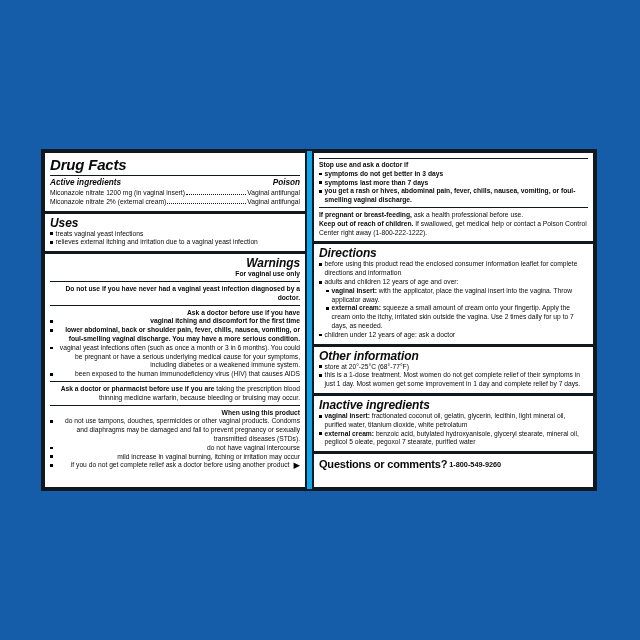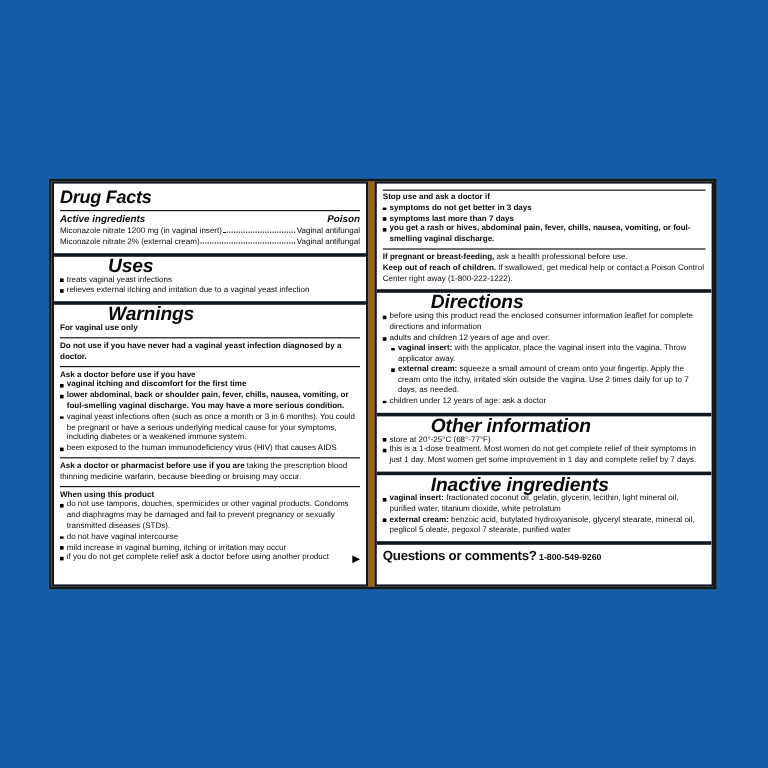--- a/index.html
+++ b/index.html
@@ -5,39 +5,39 @@
   html,body{margin:0;padding:0;}
   body{
     width:640px;height:640px;position:relative;overflow:hidden;
     background:#155da8;
     font-family:"Liberation Sans","DejaVu Sans",sans-serif;
     color:#0a0a0a;
     -webkit-font-smoothing:antialiased;
   }
   .panel{
     position:absolute;left:41px;top:149px;width:556px;height:342px;
-    background:#a16207;border:2px solid #101820;box-sizing:border-box;
+    background:#0ea5e9;border:2px solid #101820;box-sizing:border-box;
     display:flex;gap:5px;
   }
   .col{
     border:2px solid #101820;box-sizing:border-box;background:#fff;
     display:flex;flex-direction:column;overflow:hidden;
   }
   .col-left{width:264px;flex:none;}
   .col-right{flex:1;}
   .sec{padding:3px 5px 4px 5px;}
   .sec + .sec{border-top:3px solid #101820;}
-  .grow{flex:1;}
+  .grow{flex:1;text-align:right;}
   
   .dftitle{font-size:15px;font-weight:bold;font-style:italic;line-height:17px;letter-spacing:-0.2px;}
   .titlerule{border-top:1.5px solid #101820;margin:2px 0 2px 0;}
   .dftitle2{font-size:9.5px;line-height:12px;}
   .dftitle2 .big{font-weight:bold;font-style:italic;}
   .dftitle2 .cont{font-size:8px;font-weight:normal;font-style:normal;margin-left:2px;}
-  .h{font-size:16px;font-weight:bold;font-style:italic;line-height:12px;margin-bottom:1px;letter-spacing:-0.1px;margin-left:40px;}
+  .h{font-size:12px;font-weight:bold;font-style:italic;line-height:12px;margin-bottom:1px;letter-spacing:-0.1px;}
   .t{font-size:6.7px;line-height:8.8px;}
   .b{font-weight:bold;}
   .rule{border-top:1px solid #101820;margin:2.5px 0;}
   
   .li{display:flex;align-items:flex-start;}
   .sq{flex:none;width:2.8px;height:2.8px;background:#000;margin:2.8px 2.8px 0 0;}
   .li .t{flex:1;}
   .nest{margin-left:7px;}
   
   .ai-head{display:flex;justify-content:space-between;font-size:8.2px;font-weight:bold;font-style:italic;line-height:10px;margin:1px 0;}

